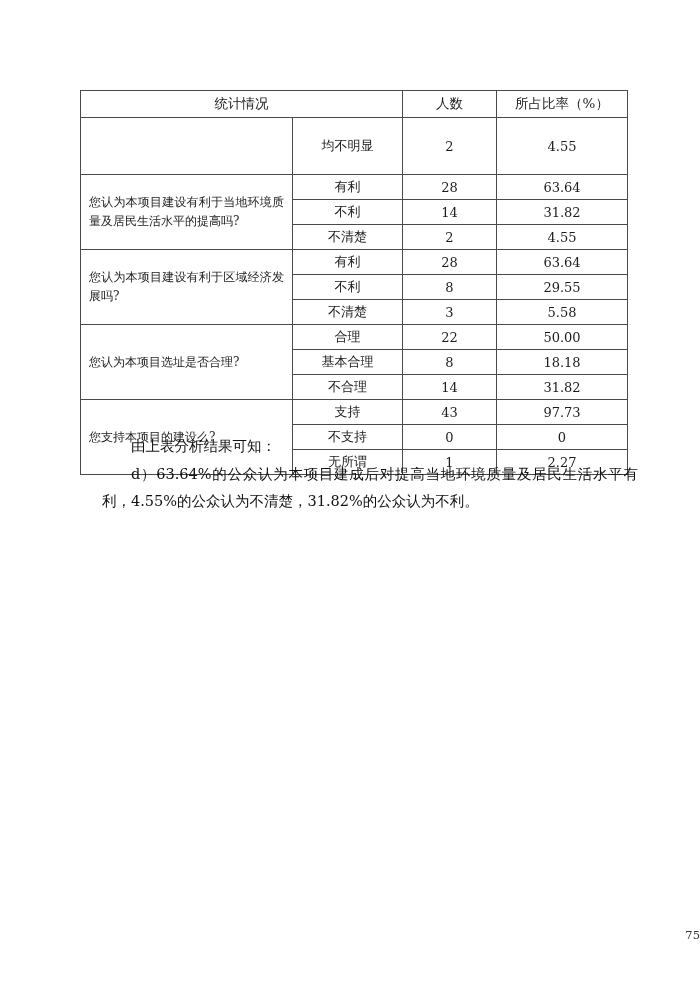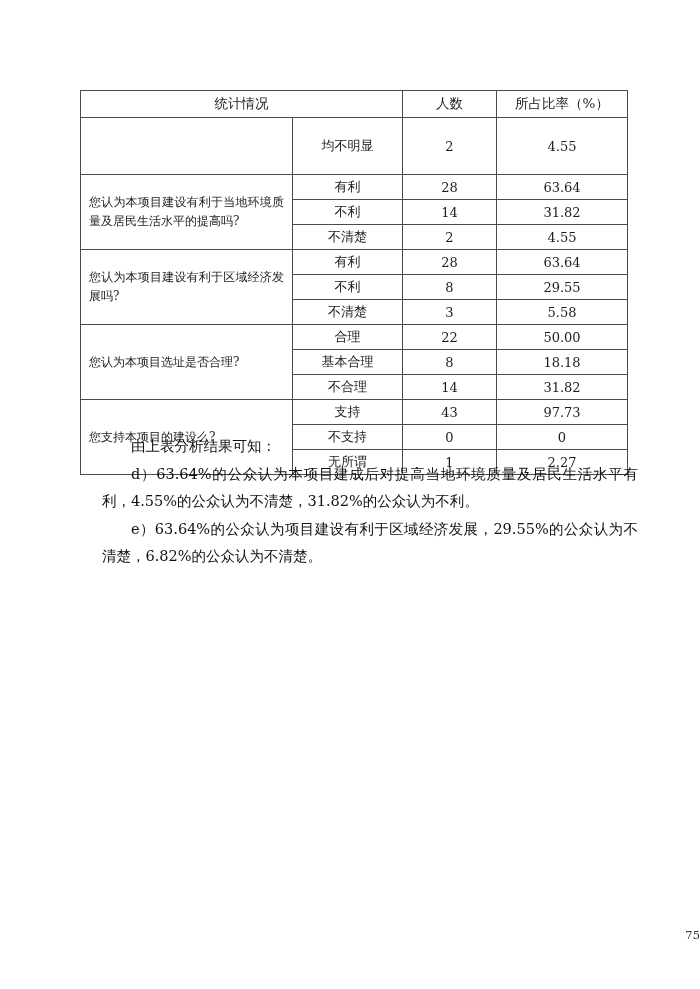--- a/index.html
+++ b/index.html
@@ -170,18 +170,17 @@
           <td>1</td>
           <td>2.27</td>
         </tr>
       </tbody>
     </table>
   </div>
 
   <div class="analysis">
     <p>由上表分析结果可知：</p>
     <p>d）63.64%的公众认为本项目建成后对提高当地环境质量及居民生活水平有利，4.55%的公众认为不清楚，31.82%的公众认为不利。</p>
-    <p>e）63.64%的公众认为项目建设有利于区域经济发展，29.55%的公众认为不清楚，6.82%的公众认为不清楚。</p>
   </div>
 
   <div class="page-footer">75</div>
 
 </div>
 
 </body></html>

